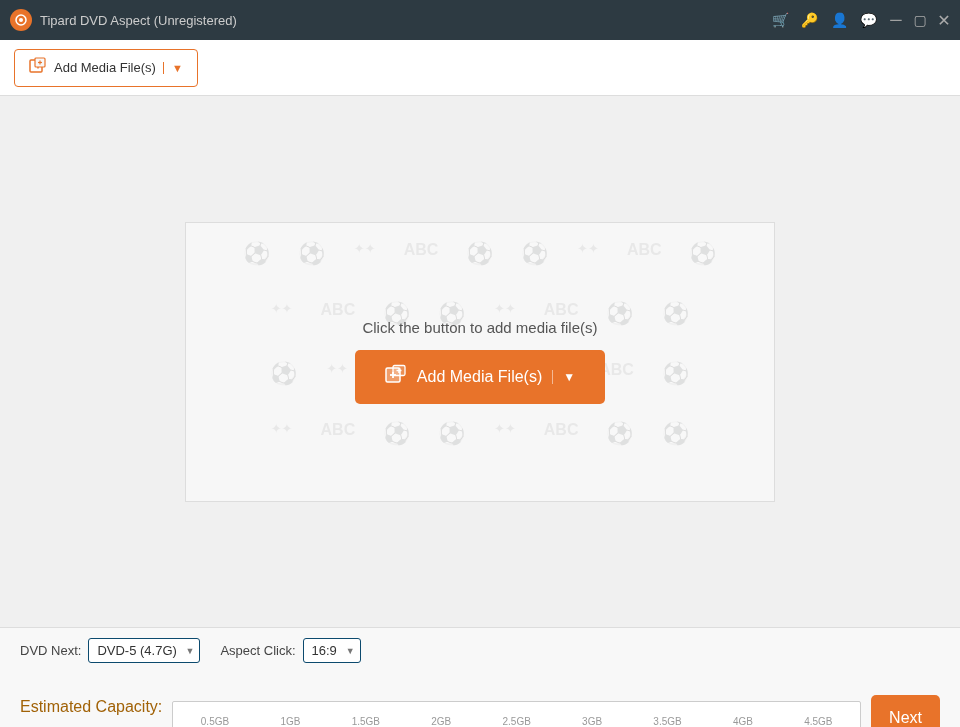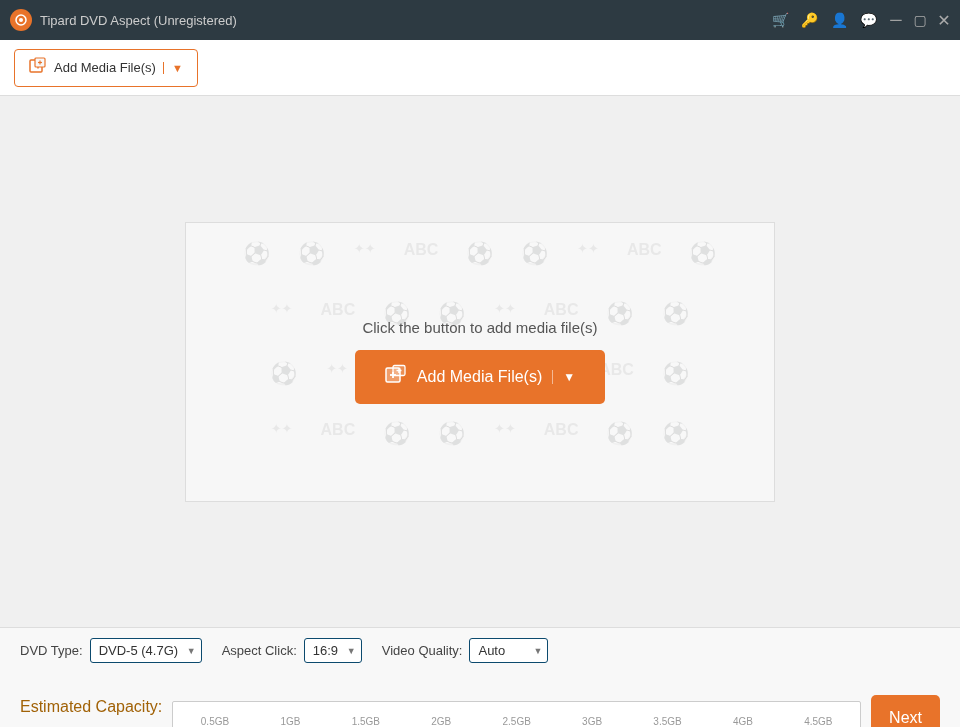--- a/index.html
+++ b/index.html
@@ -385,45 +385,34 @@
       </button>
     </div>
   </div>
 </div>
 
 <div id="bottom-bar">
   <div id="bottom-bar-inner">
     <div id="bottom-left">
       <div id="options-row">
         <div class="option-group">
-          <span class="option-label">DVD Type:</span>
+          <span class="option-label">DVD Next:</span>
           <div class="select-wrapper">
             <select class="option-select">
               <option>DVD-5 (4.7G)</option>
               <option>DVD-9 (8.5G)</option>
             </select>
           </div>
         </div>
         <div class="option-group">
           <span class="option-label">Aspect Click:</span>
           <div class="select-wrapper">
             <select class="option-select">
               <option>16:9</option>
               <option>4:3</option>
-            </select>
-          </div>
-        </div>
-        <div class="option-group">
-          <span class="option-label">Video Quality:</span>
-          <div class="select-wrapper">
-            <select class="option-select">
-              <option>Auto</option>
-              <option>High</option>
-              <option>Medium</option>
-              <option>Low</option>
             </select>
           </div>
         </div>
       </div>
       <div id="capacity-row">
         <span id="capacity-label">Estimated Capacity:</span>
         <div id="capacity-bar-container">
           <div id="capacity-fill"></div>
           <div id="capacity-bar-ticks">
           <span class="tick-label">0.5GB</span>

